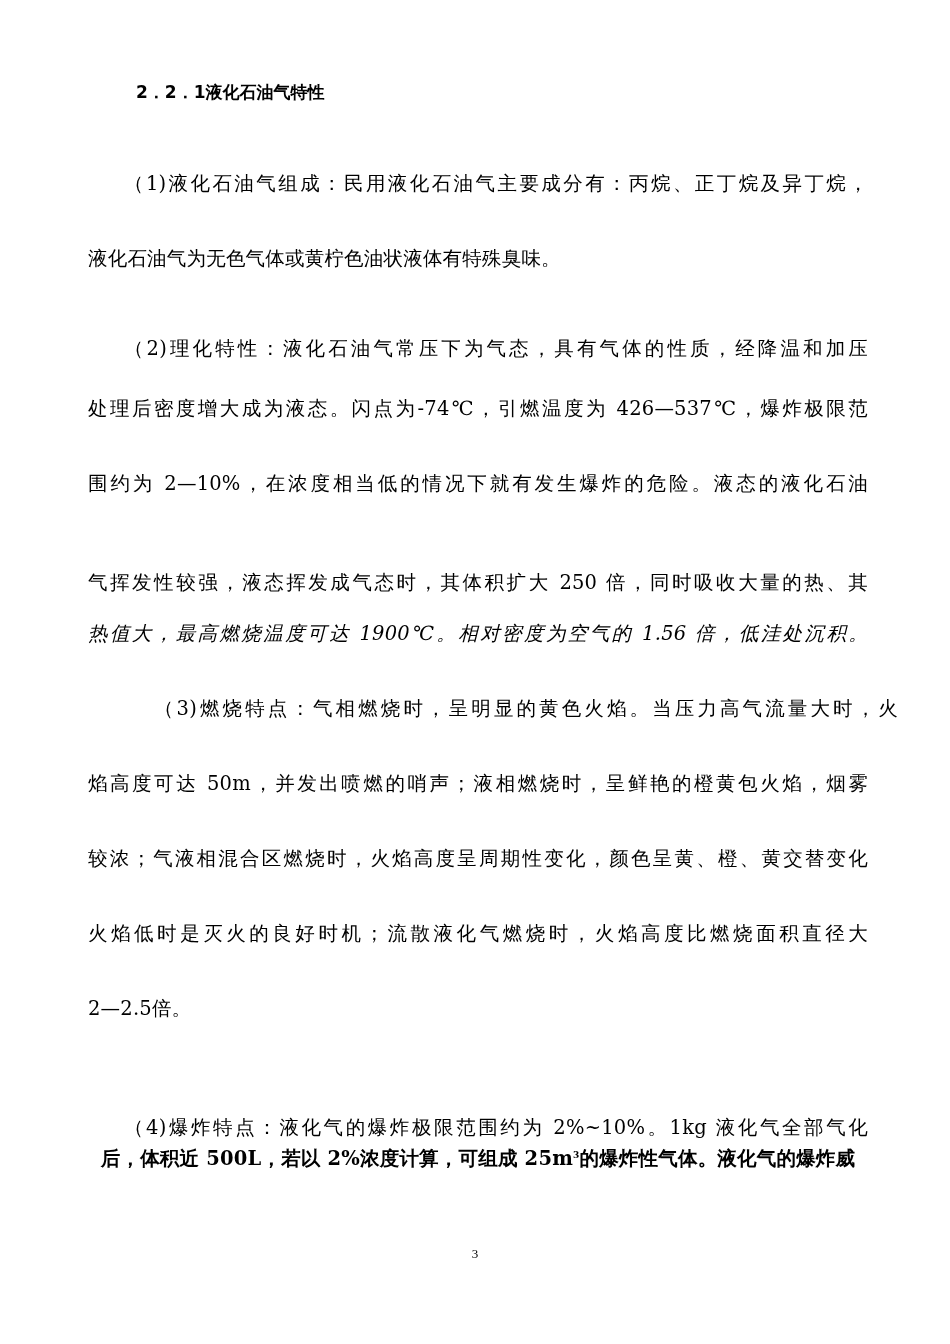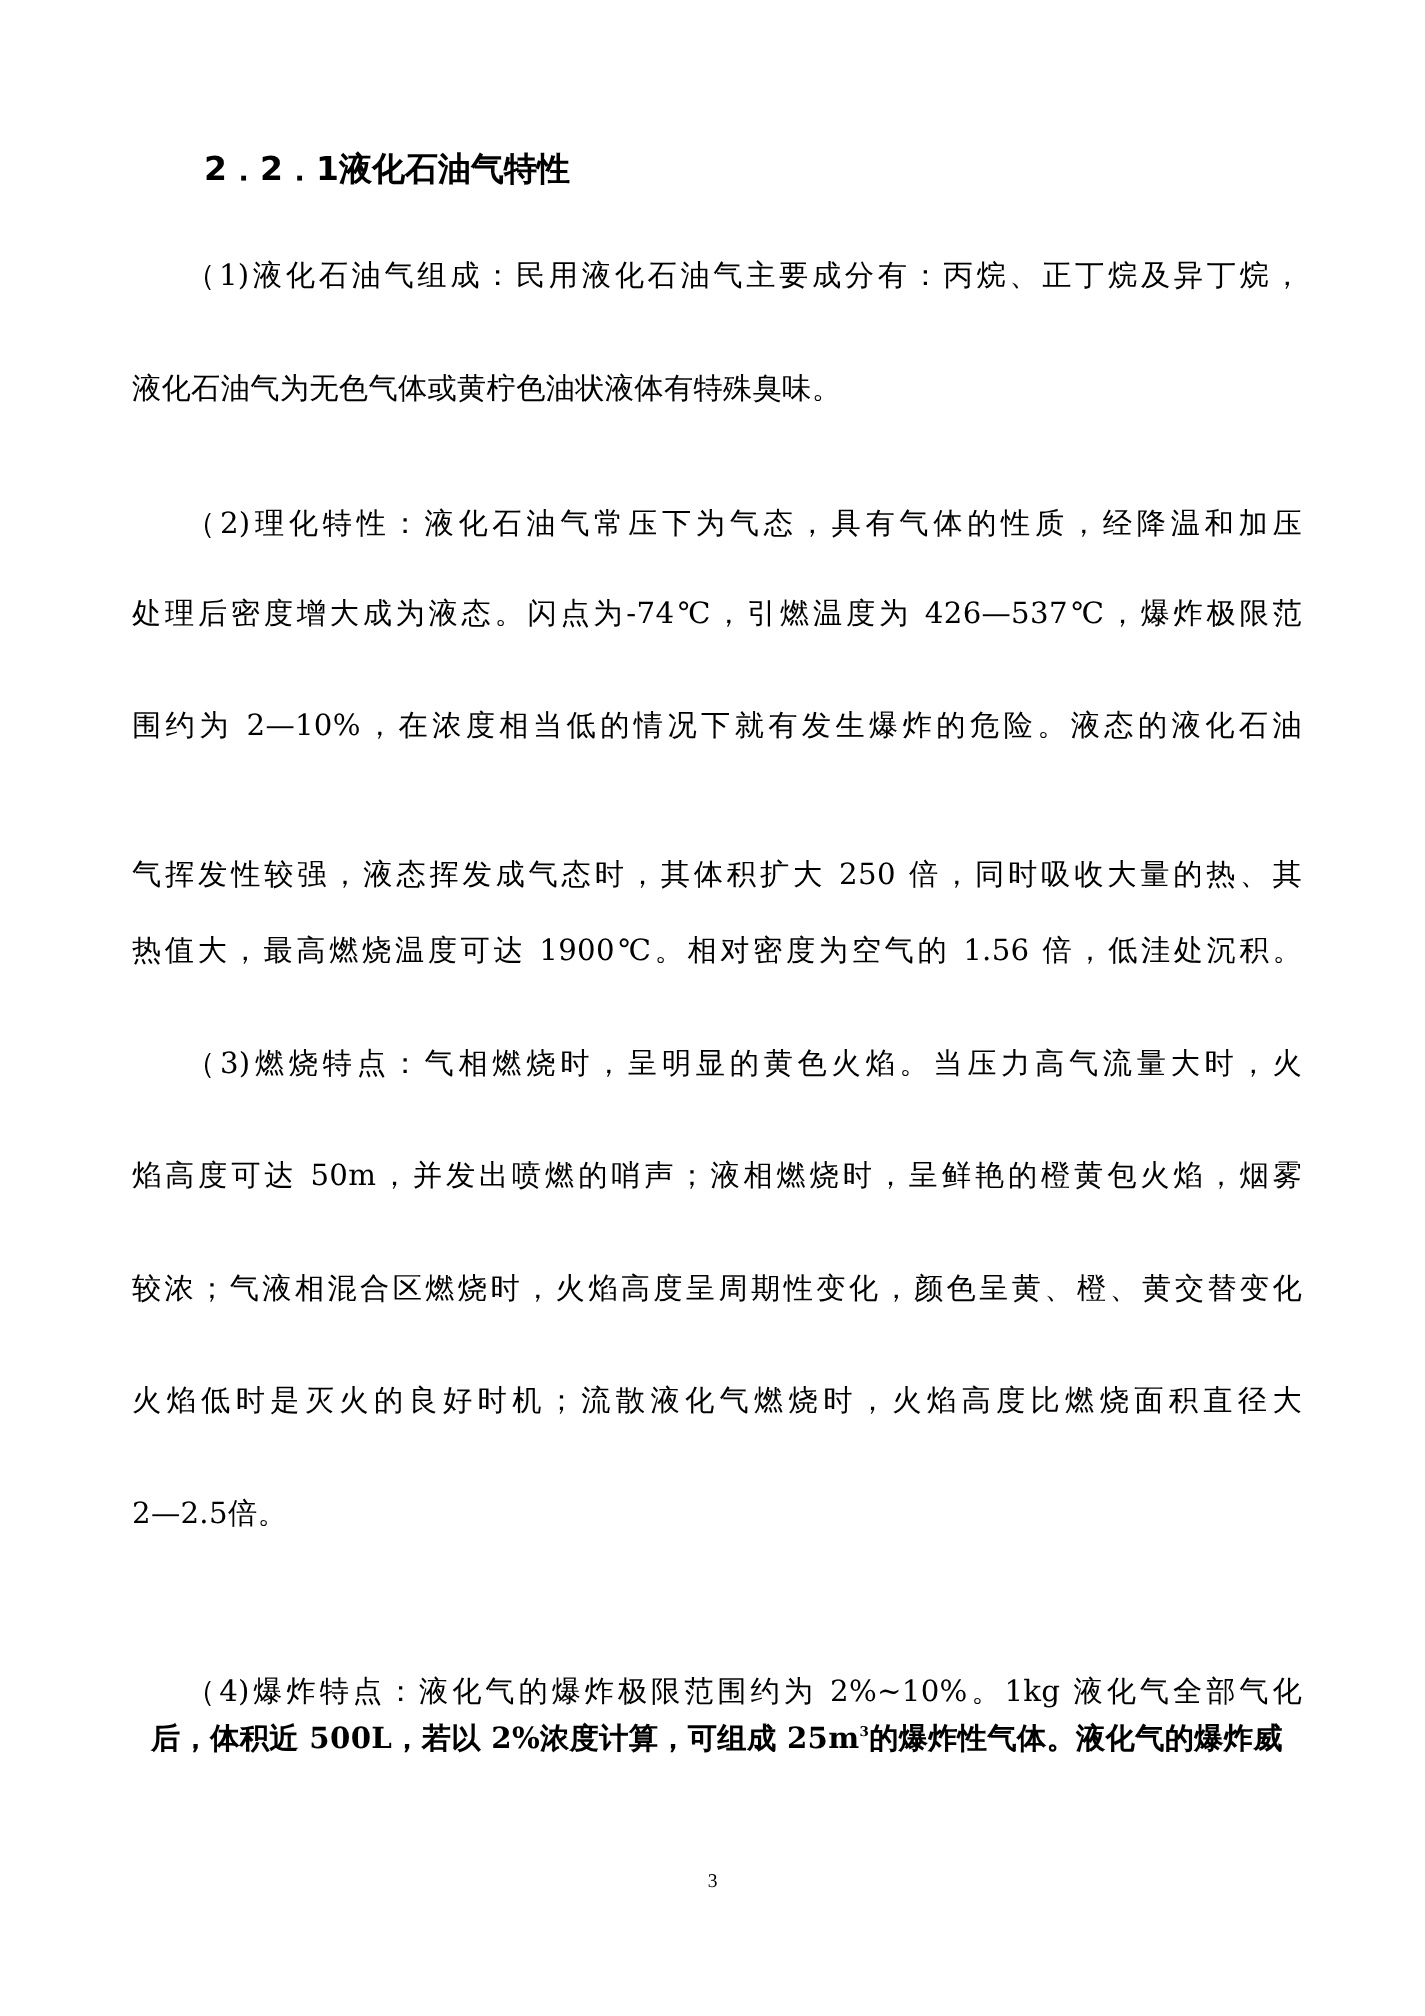--- a/index.html
+++ b/index.html
@@ -14,24 +14,24 @@
       line-height: 28px;
       white-space: nowrap;
       letter-spacing: 0.2px;
       text-align: justify;
       text-align-last: justify;
     }
     .line.last { text-align-last: left; }
     .heading {
       position: absolute;
       left: 136px;
-      top: 100px;
+      top: 78px;
       font-family: "DejaVu Sans", "Liberation Sans", sans-serif;
       font-weight: bold;
-      font-size: 22px;
+      font-size: 17px;
       line-height: 28px;
       white-space: nowrap;
     }
     .indent { left: 124px; width: 744px; }
     .pagenum {
       position: absolute;
       top: 1246px;
       left: 0; width: 950px;
       text-align: center;
       font-family: "Liberation Serif", serif;
@@ -46,23 +46,23 @@
 
   <div class="heading">2．2．1液化石油气特性</div>
 
   <div class="line indent" style="top:170px;">（1)液化石油气组成：民用液化石油气主要成分有：丙烷、正丁烷及异丁烷，</div>
   <div class="line last" style="top:245px;">液化石油气为无色气体或黄柠色油状液体有特殊臭味。</div>
 
   <div class="line indent" style="top:335px;">（2)理化特性：液化石油气常压下为气态，具有气体的性质，经降温和加压</div>
   <div class="line" style="top:395px;">处理后密度增大成为液态。闪点为-74℃，引燃温度为 426—537℃，爆炸极限范</div>
   <div class="line" style="top:470px;">围约为 2—10%，在浓度相当低的情况下就有发生爆炸的危险。液态的液化石油</div>
   <div class="line" style="top:545px;margin-top:24px;">气挥发性较强，液态挥发成气态时，其体积扩大 250 倍，同时吸收大量的热、其</div>
-  <div class="line" style="top:620px;">热值大，最高燃烧温度可达 1900℃。相对密度为空气的 1.56 倍，低洼处沉积。</div>
+  <div class="line" style="top:620px;font-style:italic;">热值大，最高燃烧温度可达 1900℃。相对密度为空气的 1.56 倍，低洼处沉积。</div>
 
-  <div class="line indent" style="top:695px;">（3)燃烧特点：气相燃烧时，呈明显的黄色火焰。当压力高气流量大时，火</div>
+  <div class="line indent" style="top:695px;margin-left:30px;">（3)燃烧特点：气相燃烧时，呈明显的黄色火焰。当压力高气流量大时，火</div>
   <div class="line" style="top:770px;">焰高度可达 50m，并发出喷燃的哨声；液相燃烧时，呈鲜艳的橙黄包火焰，烟雾</div>
   <div class="line" style="top:920px;">火焰低时是灭火的良好时机；流散液化气燃烧时，火焰高度比燃烧面积直径大</div>
   <div class="line" style="top:845px;">较浓；气液相混合区燃烧时，火焰高度呈周期性变化，颜色呈黄、橙、黄交替变化</div>
   <div class="line last" style="top:995px;">2—2.5倍。</div>
 
   <div class="line indent" style="top:1070px;margin-top:44px;">（4)爆炸特点：液化气的爆炸极限范围约为 2%~10%。1kg 液化气全部气化</div>
   <div class="line last" style="top:1145px; text-align-last: left; display:flex; justify-content:center;font-weight:bold;">
     <span>
       <span>后，体积近 500L，若以 2%浓度计算，可组成 25m</span><sup>3</sup><span>的爆炸性气体。液化气的爆炸威</span>
     </span>

